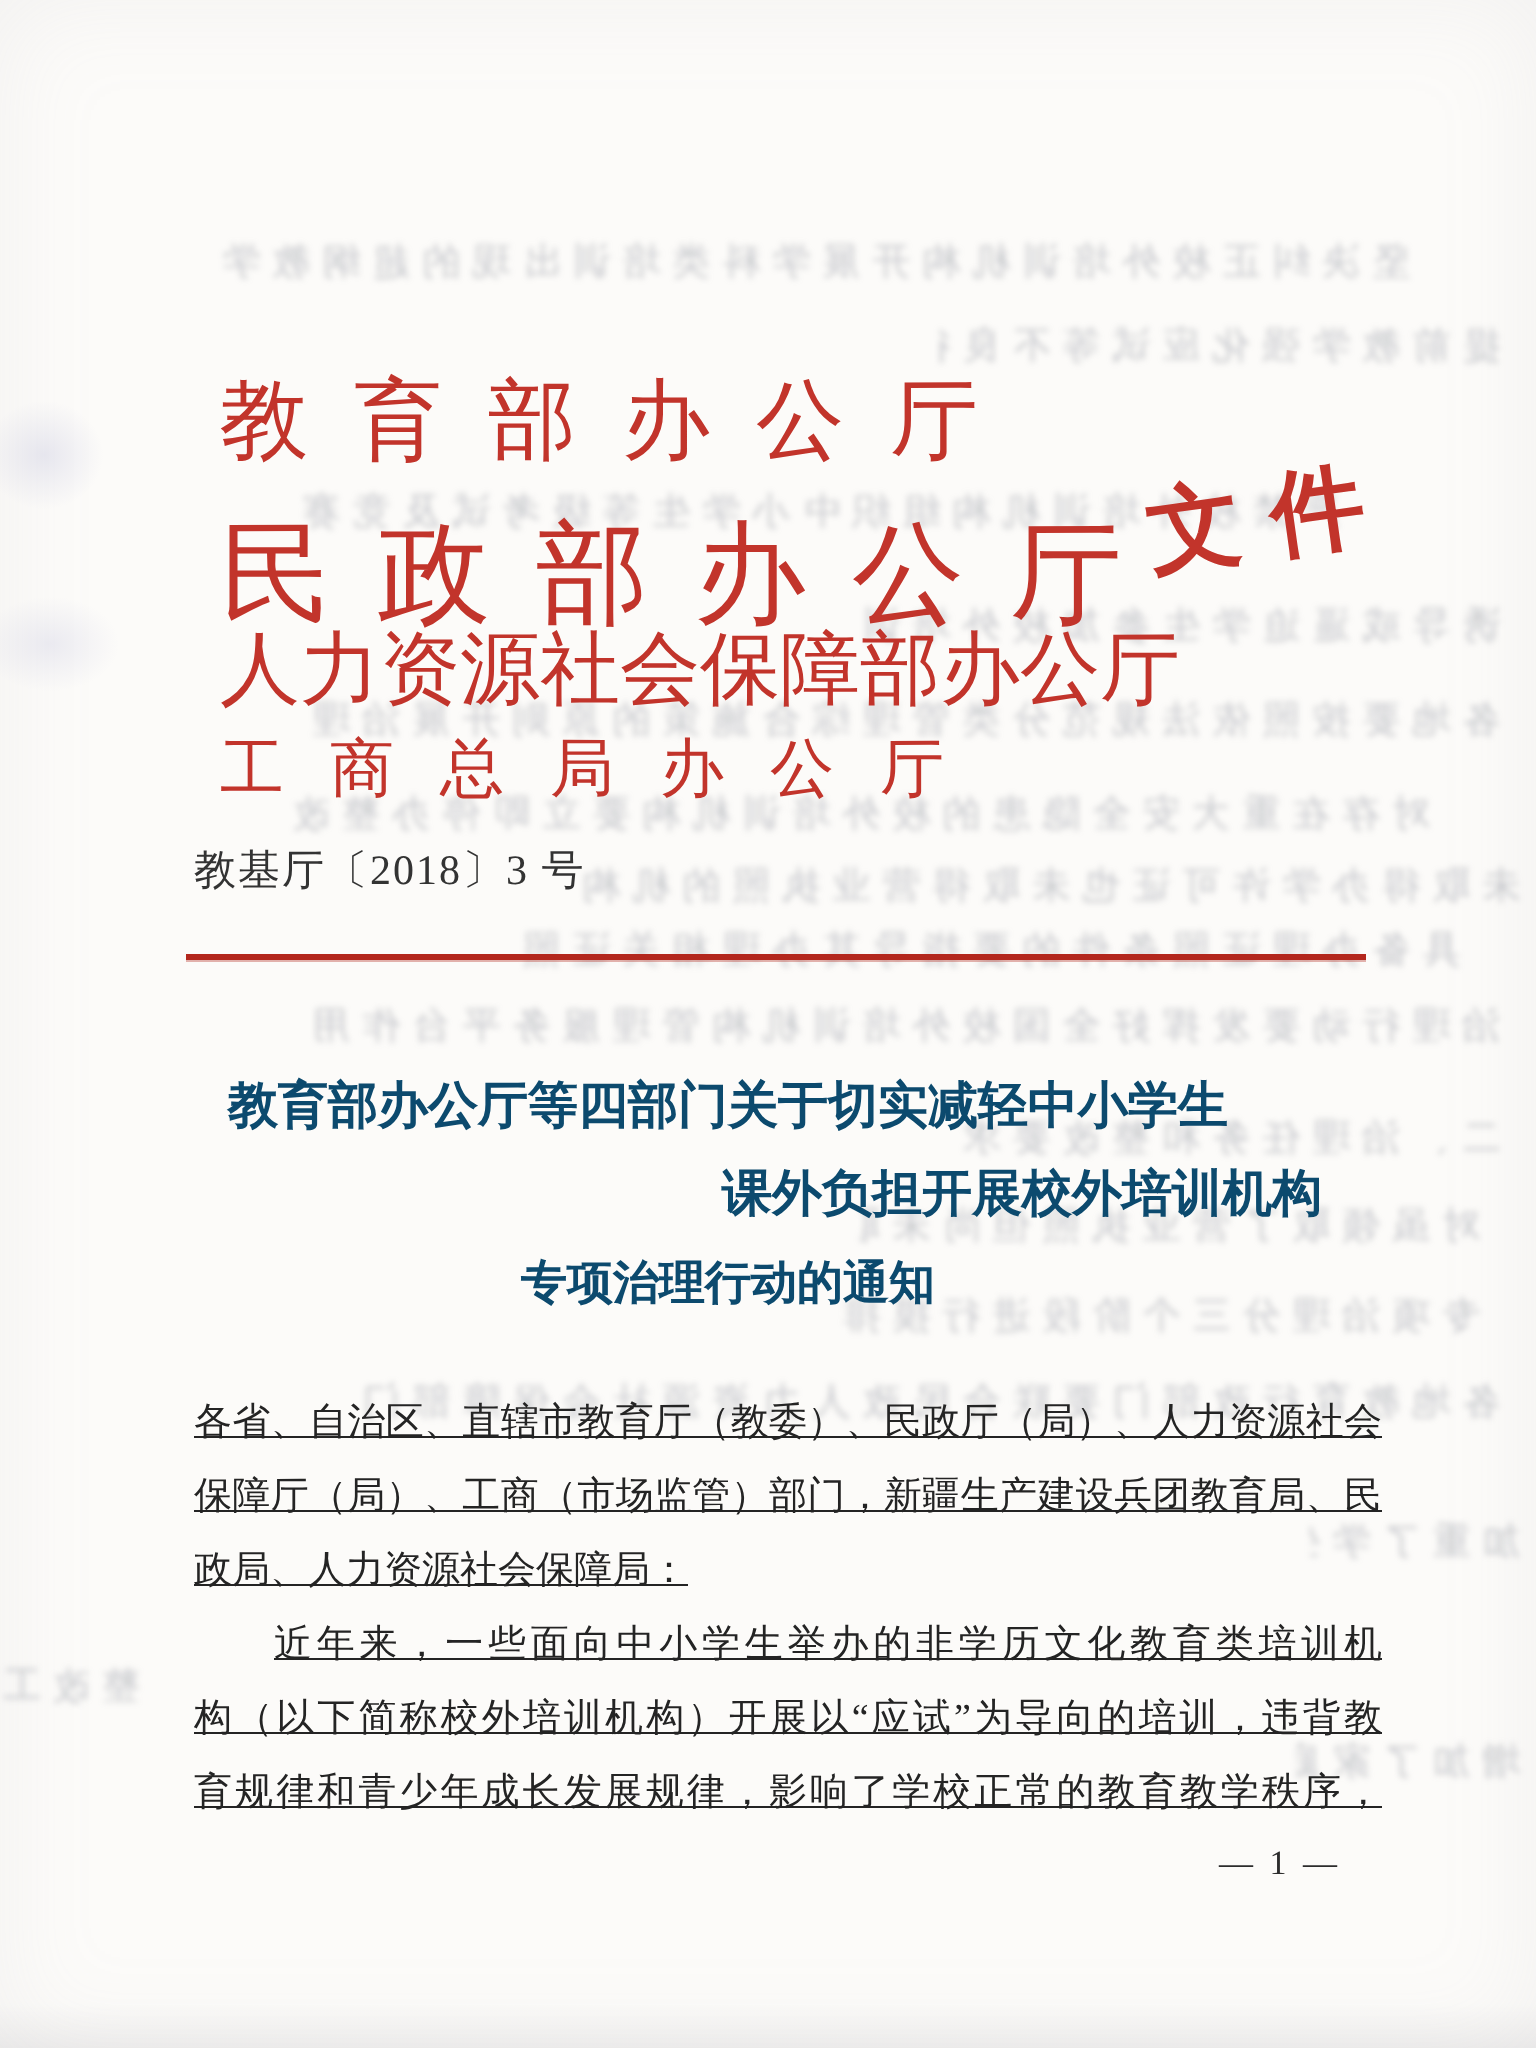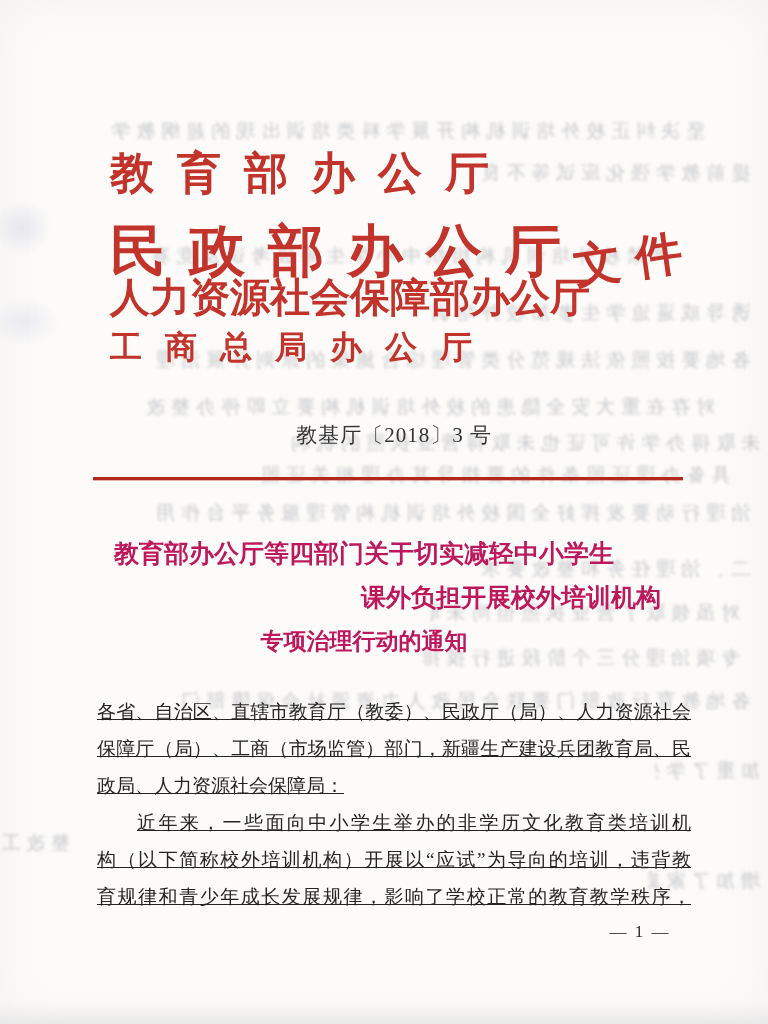--- a/index.html
+++ b/index.html
@@ -50,59 +50,60 @@
   .smudge1{left:-8px;top:200px;width:60px;height:55px;
     background:radial-gradient(ellipse at center,rgba(150,152,200,.20),transparent 70%);}
   .smudge2{left:-10px;top:298px;width:70px;height:48px;
     background:radial-gradient(ellipse at center,rgba(150,152,200,.16),transparent 70%);}
   .bottom-shade{position:absolute;left:0;bottom:0;width:768px;height:22px;z-index:1;
     background:linear-gradient(to bottom,transparent,rgba(172,172,178,.16));}
   
   .org{
     position:absolute;z-index:2;
     color:var(--red);
-    font-weight:bold;
+    font-weight:normal;
     line-height:1.08;
     white-space:nowrap;
+    margin-top:37px;
   }
   .org1{top:150px;left:110px;font-size:44px;letter-spacing:23px;}
   .org2{top:221px;left:110px;font-size:56px;letter-spacing:23px;}
   .org3{top:276px;left:110px; font-size:40px;letter-spacing:0px;}
   .org4{top:330px;left:110px;font-size:32px;letter-spacing:23px;}
   .doc-type{
     position:absolute;z-index:2;
     top:236px;left:574px;
     color:var(--red);
     font-weight:bold;
     font-size:47px;
     letter-spacing:15px;
     white-space:nowrap;
     transform:rotate(-8deg);
     transform-origin:left center;
   }
   
   .doc-number{
     position:absolute;z-index:2;
     top:421px;left:97px;width:594px;
-    text-align:center;
+    text-align:left;
     font-size:21px;letter-spacing:1px;
     color:#333;
   }
   .red-rule{
     position:absolute;z-index:2;
     top:477px;left:93px;width:590px;height:3px;
     background:var(--rule);
     box-shadow:0 1px 0 rgba(179,39,29,.35);
   }
   
   .title{
     position:absolute;z-index:2;
     top:532px;left:67px;width:594px;
     text-align:center;
-    color:#be185d;
+    color:#0c4a6e;
     font-weight:bold;
   }
   .title .t{line-height:44px;}
   .t1{font-size:25px;}
   .t2{font-size:25px;text-align:right;}
   .t3{font-size:23px;}
   
   .body-text{
     position:absolute;z-index:2;
     top:693px;left:97px;width:594px;

